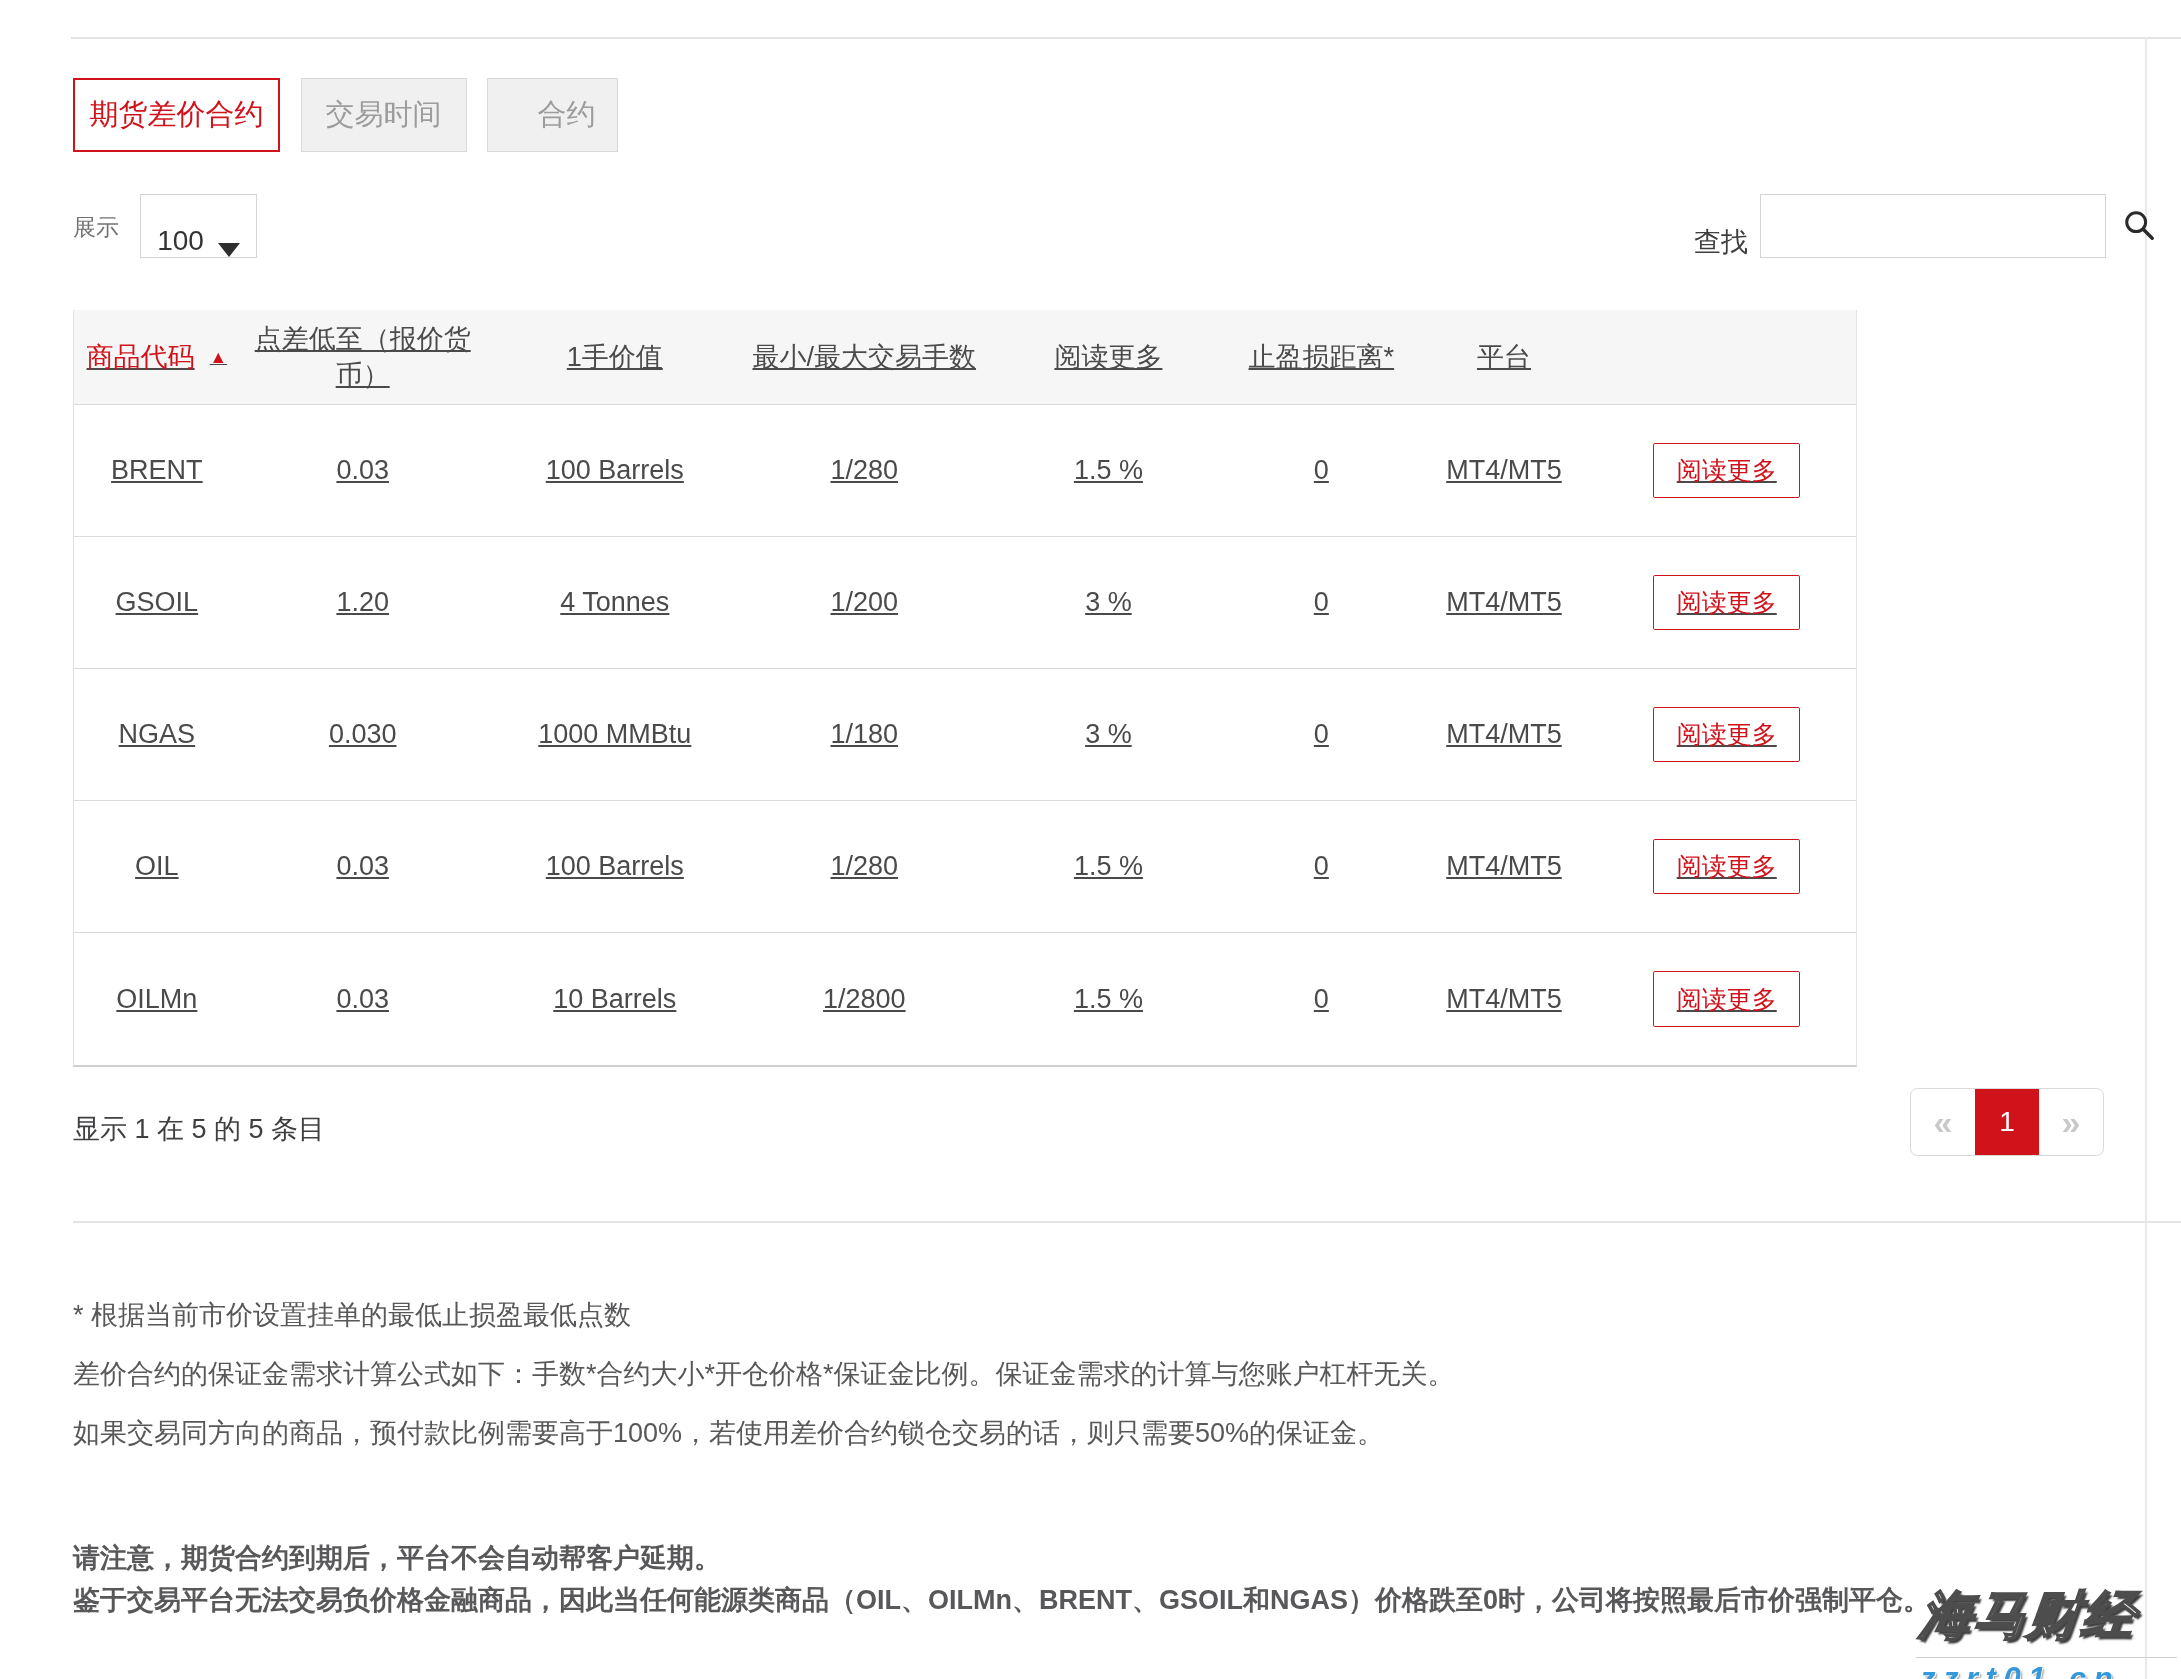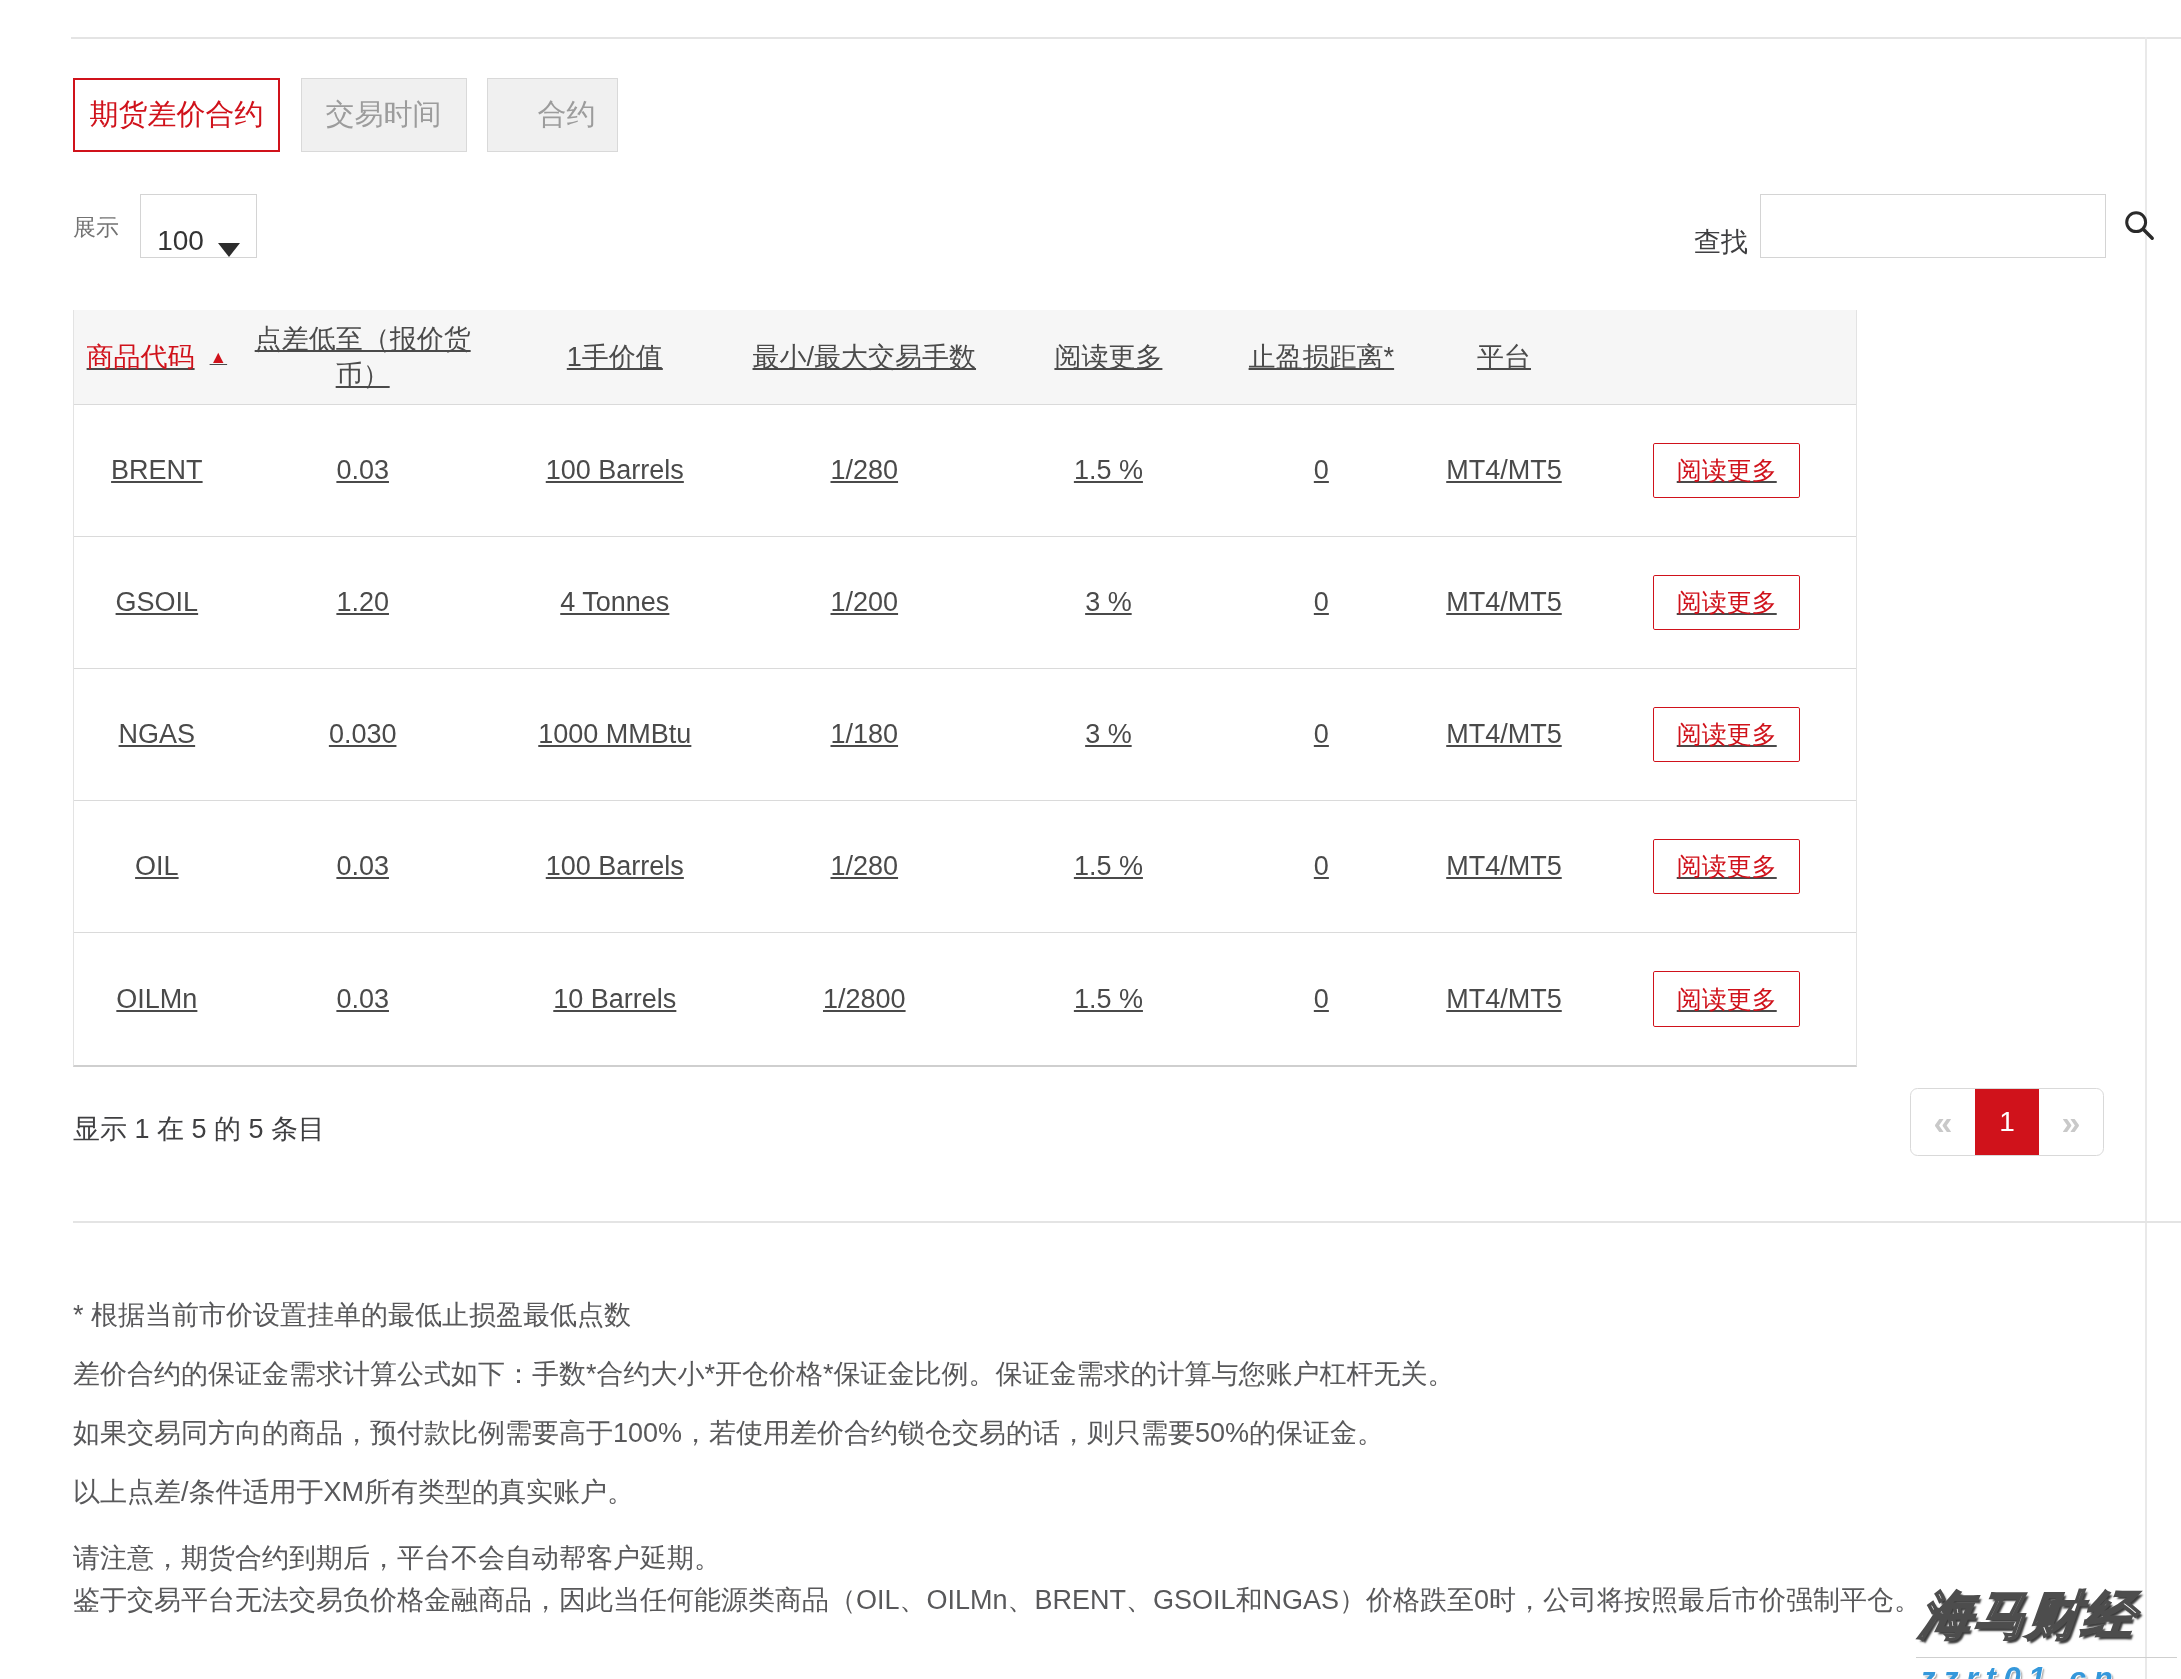--- a/index.html
+++ b/index.html
@@ -52,21 +52,21 @@
   .pg { width:64px; display:flex; align-items:center; justify-content:center; cursor:pointer; }
   .pg.arrow { color:#c9c9c9; font-size:34px; font-weight:bold; }
   .pg.current { background:var(--accent); color:#fff; font-size:28px; }
 
   .divider { position:absolute; left:73px; top:1221px; right:0; height:1.9px; background:#e4e4e4; }
 
   
   .notes { position:absolute; left:73px; top:1298px; font-size:27px; color:#58585a; }
   .notes p { margin:0 0 25px 0; line-height:34px; }
   .notice { position:absolute; left:73px; top:1537px; font-size:27px; color:#58585a; }
-  .notice p { margin:0; line-height:42px; }
+  .notice p { margin:0; line-height:42px;font-weight:bold; }
 
   
   .watermark { position:absolute; left:1920px; top:1581px; width:261px; }
   .wm-title { font-size:52px; font-weight:bold; font-style:italic; color:#fff; letter-spacing:1.9px; white-space:nowrap;
     -webkit-text-stroke:1.9px #4d4d4d; text-shadow:2.8px 2.8px 1.9px #3c3c3c; transform:skewX(-6deg);
     border-bottom:1.9px solid #cfcfcf; padding-bottom:5.6px; }
   .wm-url { font-size:31px; font-weight:bold; font-style:italic; color:var(--url-blue); letter-spacing:7.5px;
     text-shadow:0.9px 0.9px 0 #fff, 1.9px 1.9px 1.9px #9a9a9a; margin-top:3.7px; white-space:nowrap; }
 </style>
 </head>
@@ -187,21 +187,20 @@
     <div class="pg current">1</div>
     <div class="pg arrow">»</div>
   </div>
 
   <div class="divider"></div>
 
   <div class="notes">
     <p>* 根据当前市价设置挂单的最低止损盈最低点数</p>
     <p>差价合约的保证金需求计算公式如下：手数*合约大小*开仓价格*保证金比例。保证金需求的计算与您账户杠杆无关。</p>
     <p>如果交易同方向的商品，预付款比例需要高于100%，若使用差价合约锁仓交易的话，则只需要50%的保证金。</p>
-    <p>以上点差/条件适用于XM所有类型的真实账户。</p>
   </div>
 
   <div class="notice">
     <p>请注意，期货合约到期后，平台不会自动帮客户延期。</p>
     <p>鉴于交易平台无法交易负价格金融商品，因此当任何能源类商品（OIL、OILMn、BRENT、GSOIL和NGAS）价格跌至0时，公司将按照最后市价强制平仓。</p>
   </div>
 
   <div class="watermark">
     <div class="wm-title">海马财经</div>
     <div class="wm-url">zzrt01.cn</div>

